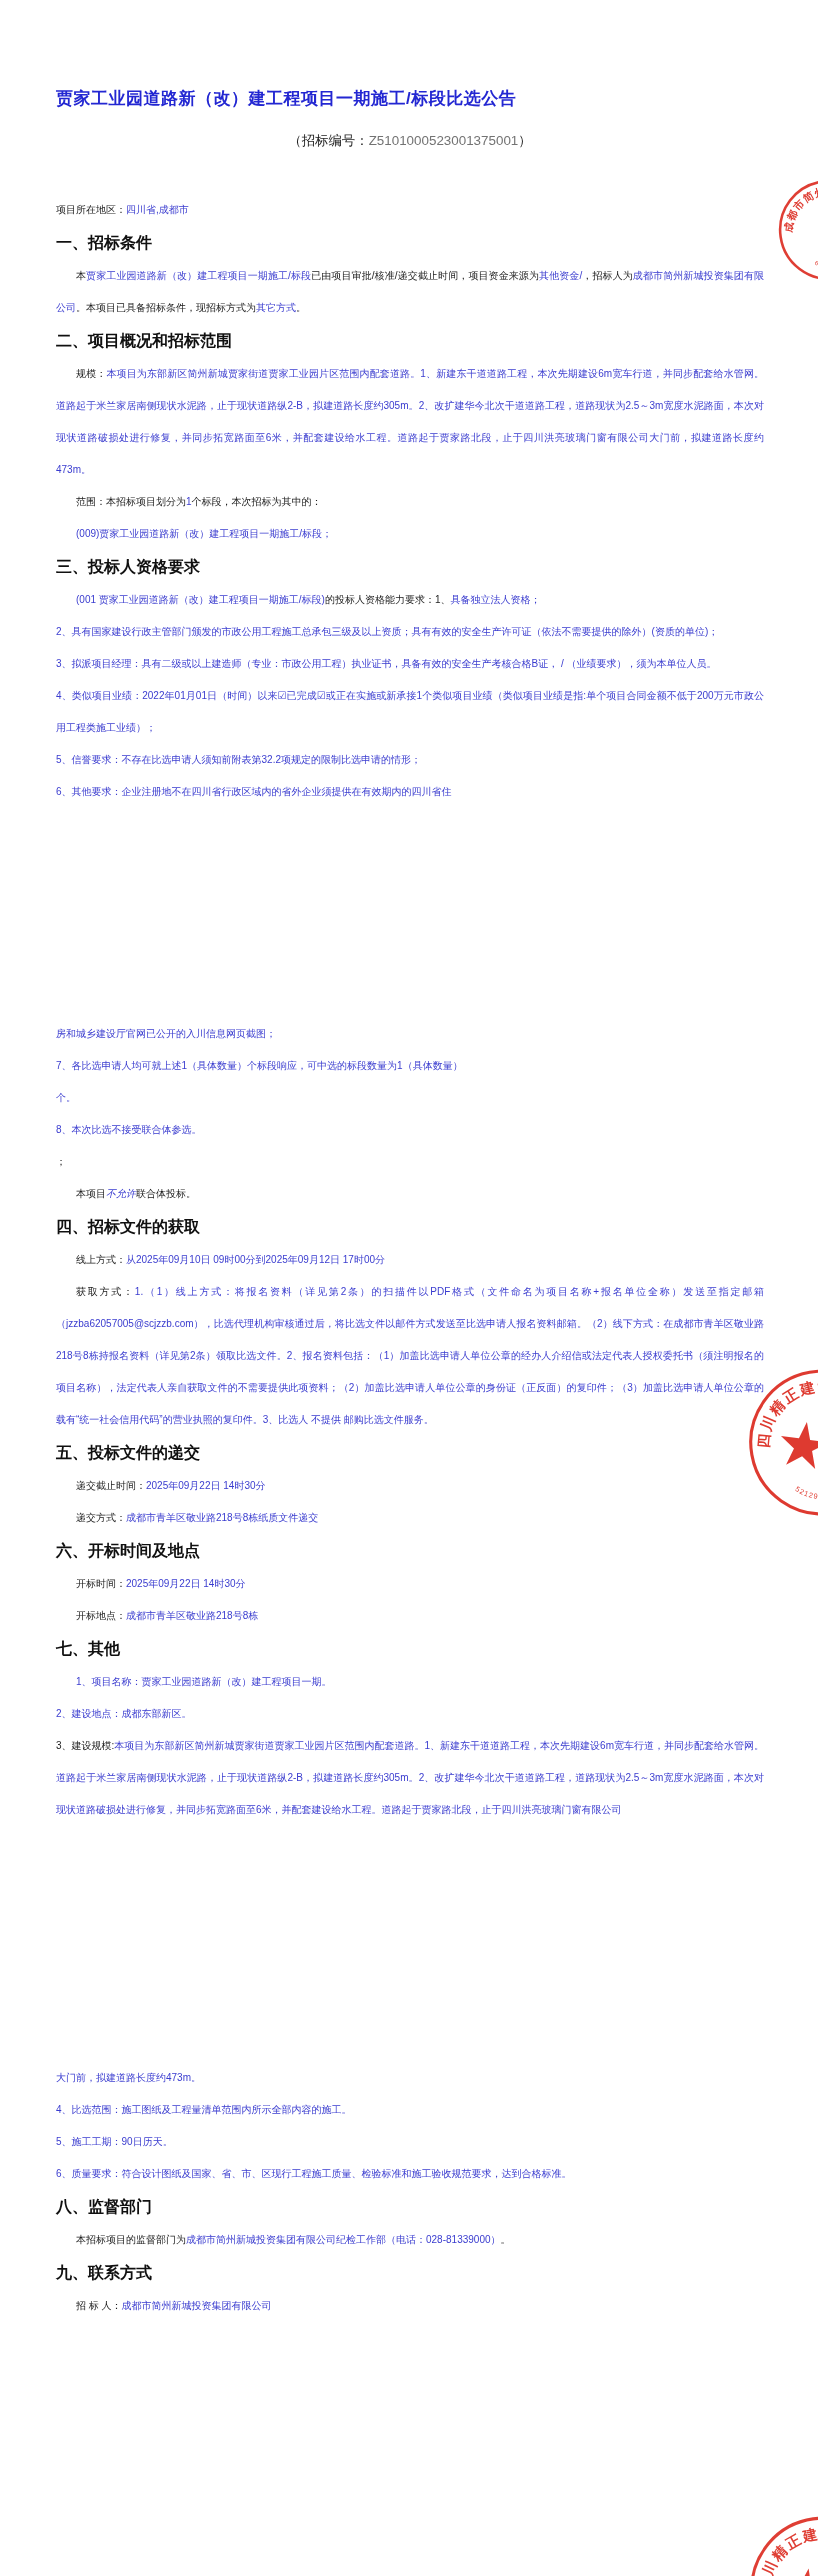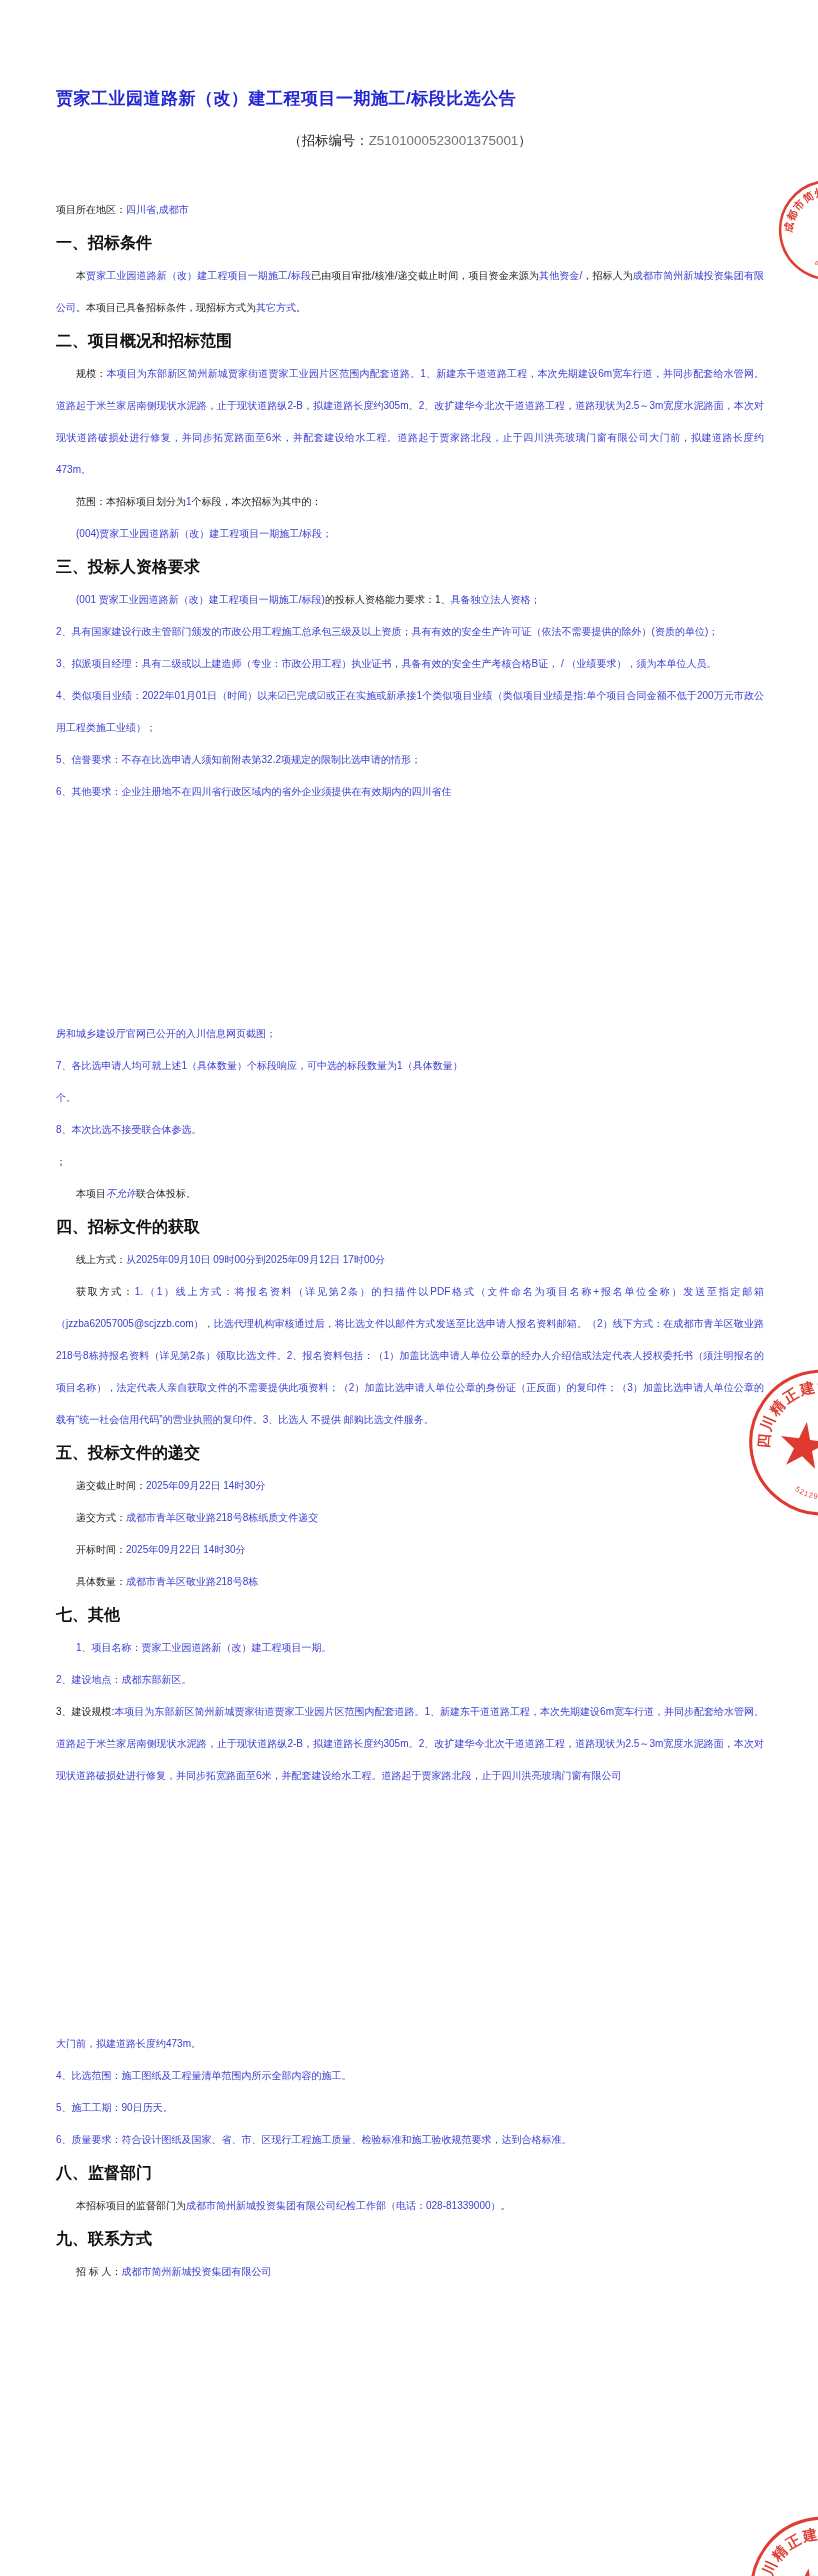--- a/index.html
+++ b/index.html
@@ -28,43 +28,44 @@
     <div class="doc-subtitle">
       <span>（招标编号：</span><span class="num">Z5101000523001375001</span><span>）</span>
     </div>
     <div class="body-blocks" id="doc-body">
         <p class="p"><span class="k">项目所在地区：</span><span class="v">四川省,成都市</span></p>
         <h2 class="h2">一、招标条件</h2>
         <p class="p ind"><span class="k">本</span><span class="v">贾家工业园道路新（改）建工程项目一期施工/标段</span><span class="k">已由项目审批/核准/递交截止时间，项目资金来源为</span><span class="v">其他资金/</span><span class="k">，招标人为</span><span class="v">成都市简州新城投资集团有限公司</span><span class="k">。本项目已具备招标条件，现招标方式为</span><span class="v">其它方式</span><span class="k">。</span></p>
         <h2 class="h2">二、项目概况和招标范围</h2>
         <p class="p ind"><span class="k">规模：</span><span class="v">本项目为东部新区简州新城贾家街道贾家工业园片区范围内配套道路。1、新建东干道道路工程，本次先期建设6m宽车行道，并同步配套给水管网。道路起于米兰家居南侧现状水泥路，止于现状道路纵2-B，拟建道路长度约305m。2、改扩建华今北次干道道路工程，道路现状为2.5～3m宽度水泥路面，本次对现状道路破损处进行修复，并同步拓宽路面至6米，并配套建设给水工程。道路起于贾家路北段，止于四川洪亮玻璃门窗有限公司大门前，拟建道路长度约473m。</span></p>
         <p class="p ind"><span class="k">范围：本招标项目划分为</span><span class="v">1</span><span class="k">个标段，本次招标为其中的：</span></p>
-        <p class="p ind"><span class="v">(004)贾家工业园道路新（改）建工程项目一期施工/标段；</span></p>
+        <p class="p ind"><span class="v">(009)贾家工业园道路新（改）建工程项目一期施工/标段；</span></p>
         <h2 class="h2">三、投标人资格要求</h2>
         <p class="p ind"><span class="v">(001 贾家工业园道路新（改）建工程项目一期施工/标段)</span><span class="k">的投标人资格能力要求：1、</span><span class="v">具备独立法人资格；</span></p>
         <p class="p"><span class="v">2、具有国家建设行政主管部门颁发的市政公用工程施工总承包三级及以上资质；具有有效的安全生产许可证（依法不需要提供的除外）(资质的单位)；</span></p>
         <p class="p"><span class="v">3、拟派项目经理：具有二级或以上建造师（专业：市政公用工程）执业证书，具备有效的安全生产考核合格B证， / （业绩要求），须为本单位人员。</span></p>
         <p class="p"><span class="v">4、类似项目业绩：2022年01月01日（时间）以来☑已完成☑或正在实施或新承接1个类似项目业绩（类似项目业绩是指:单个项目合同金额不低于200万元市政公用工程类施工业绩）；</span></p>
         <p class="p"><span class="v">5、信誉要求：不存在比选申请人须知前附表第32.2项规定的限制比选申请的情形；</span></p>
         <p class="p"><span class="v">6、其他要求：企业注册地不在四川省行政区域内的省外企业须提供在有效期内的四川省住</span></p>
         <div class="gap" style="height: 210px;"></div>
         <p class="p"><span class="v">房和城乡建设厅官网已公开的入川信息网页截图；</span></p>
         <p class="p"><span class="v">7、各比选申请人均可就上述1（具体数量）个标段响应，可中选的标段数量为1（具体数量）</span></p>
         <p class="p"><span class="v">个。</span></p>
         <p class="p"><span class="v">8、本次比选不接受联合体参选。</span></p>
         <p class="p"><span class="k">；</span></p>
         <p class="p ind"><span class="k">本项目</span><span class="vi">不允许</span><span class="k">联合体投标。</span></p>
         <h2 class="h2">四、招标文件的获取</h2>
         <p class="p ind"><span class="k">线上方式：</span><span class="v">从2025年09月10日 09时00分到2025年09月12日 17时00分</span></p>
         <p class="p ind"><span class="k">获取方式：</span><span class="v">1.（1）线上方式：将报名资料（详见第2条）的扫描件以PDF格式（文件命名为项目名称+报名单位全称）发送至指定邮箱（jzzba62057005@scjzzb.com），比选代理机构审核通过后，将比选文件以邮件方式发送至比选申请人报名资料邮箱。（2）线下方式：在成都市青羊区敬业路218号8栋持报名资料（详见第2条）领取比选文件。2、报名资料包括：（1）加盖比选申请人单位公章的经办人介绍信或法定代表人授权委托书（须注明报名的项目名称），法定代表人亲自获取文件的不需要提供此项资料；（2）加盖比选申请人单位公章的身份证（正反面）的复印件；（3）加盖比选申请人单位公章的载有“统一社会信用代码”的营业执照的复印件。3、比选人 不提供  邮购比选文件服务。</span></p>
         <h2 class="h2">五、投标文件的递交</h2>
         <p class="p ind"><span class="k">递交截止时间：</span><span class="v">2025年09月22日 14时30分</span></p>
         <p class="p ind"><span class="k">递交方式：</span><span class="v">成都市青羊区敬业路218号8栋纸质文件递交</span></p>
+        <h2 class="h2">六、开标时间及地点</h2>
         <p class="p ind"><span class="k">开标时间：</span><span class="v">2025年09月22日 14时30分</span></p>
-        <p class="p ind"><span class="k">具体数量：</span><span class="v">成都市青羊区敬业路218号8栋</span></p>
+        <p class="p ind"><span class="k">开标地点：</span><span class="v">成都市青羊区敬业路218号8栋</span></p>
         <h2 class="h2">七、其他</h2>
         <p class="p ind"><span class="v">1、项目名称：贾家工业园道路新（改）建工程项目一期。</span></p>
         <p class="p"><span class="v">2、建设地点：成都东部新区。</span></p>
         <p class="p"><span class="k">3、建设规模:</span><span class="v">本项目为东部新区简州新城贾家街道贾家工业园片区范围内配套道路。1、新建东干道道路工程，本次先期建设6m宽车行道，并同步配套给水管网。道路起于米兰家居南侧现状水泥路，止于现状道路纵2-B，拟建道路长度约305m。2、改扩建华今北次干道道路工程，道路现状为2.5～3m宽度水泥路面，本次对现状道路破损处进行修复，并同步拓宽路面至6米，并配套建设给水工程。道路起于贾家路北段，止于四川洪亮玻璃门窗有限公司</span></p>
         <div class="gap" style="height: 236px;"></div>
         <p class="p"><span class="v">大门前，拟建道路长度约473m。</span></p>
         <p class="p"><span class="v">4、比选范围：施工图纸及工程量清单范围内所示全部内容的施工。</span></p>
         <p class="p"><span class="v">5、施工工期：90日历天。</span></p>
         <p class="p"><span class="v">6、质量要求：符合设计图纸及国家、省、市、区现行工程施工质量、检验标准和施工验收规范要求，达到合格标准。</span></p>
         <h2 class="h2">八、监督部门</h2>

